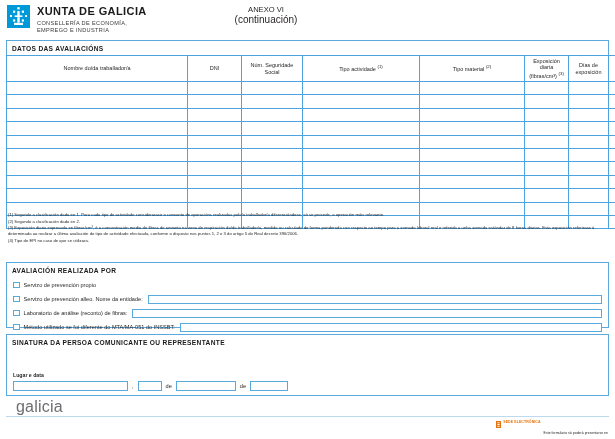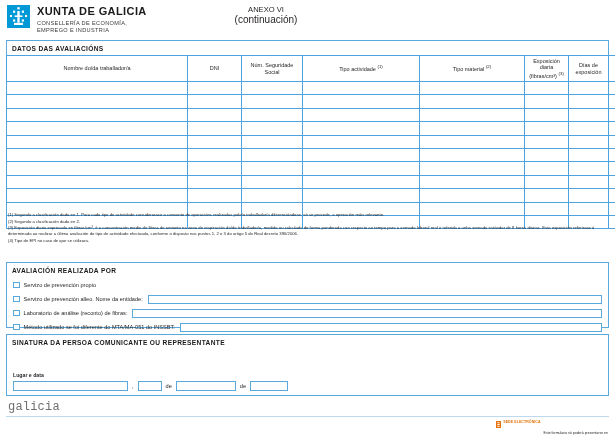--- a/index.html
+++ b/index.html
@@ -82,22 +82,22 @@
   .fld { height: 10px; border: 1px solid #5aa9dd; background: #fff; }
   .f-lugar { width: 115px; }
   .f-dia   { width: 24px; }
   .f-mes   { width: 60px; }
   .f-ano   { width: 38px; }
   .sep { font-size: 5.6px; color: #231f20; padding: 0 4px; line-height: 8px; }
 
   
   .footer-logo { position: absolute; left: 8px; top: 401px; }
   .footer-logo-txt {
-    font-size: 12px; color: #6d6e71; letter-spacing: 0.2px;
-    font-family: Liberation Mono, monospace; line-height: 12px;
+    font-size: 16px; color: #6d6e71; letter-spacing: 0.2px;
+    font-family: Liberation Sans, sans-serif; line-height: 12px; margin-left: 8px;
   }
   .footer-rule {
     position: absolute; left: 6px; top: 416px; width: 603px;
     height: 1px; background: #bcd9ee;
   }
   .sede-block {
     position: absolute; right: 7px; top: 420px;
     display: flex; align-items: flex-start;
   }
   .sede-icon { width: 5px; height: 7px; flex: 0 0 auto; margin-top: 0.5px; margin-right: 2px; }

